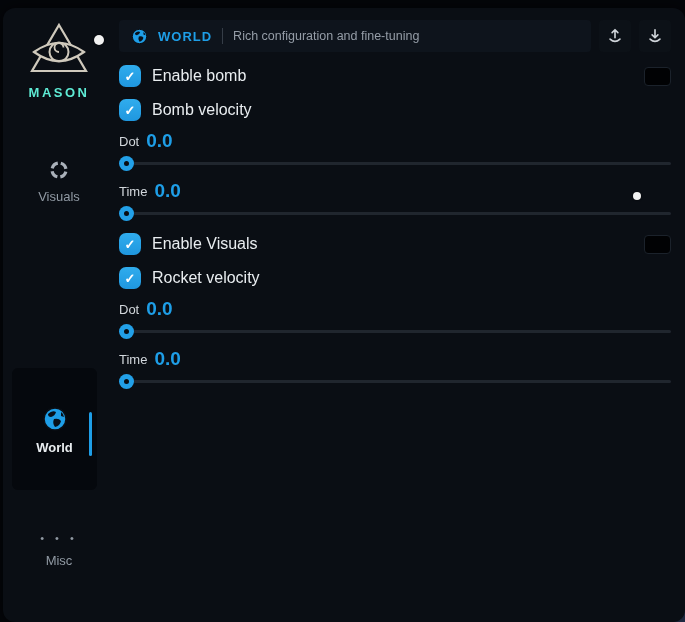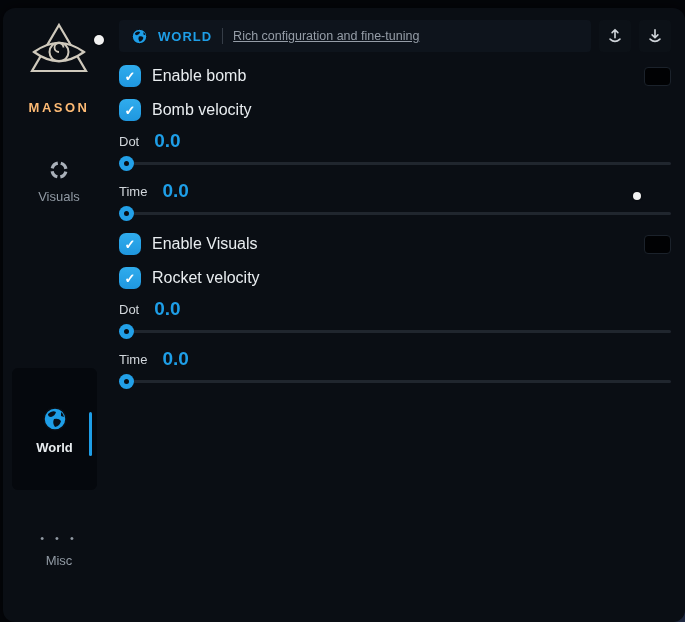--- a/index.html
+++ b/index.html
@@ -14,22 +14,22 @@
     background:linear-gradient(to bottom right, transparent 52%, #24304c 53%);
   }
   .window {
     position:absolute; left:3px; top:8px; width:682px; height:614px;
     background:#0a0e14; border-radius:12px; display:flex;
     box-shadow:0 0 18px rgba(0,0,0,.6);
   }
   
   .sidebar { width:112px; position:relative; flex:0 0 112px; }
   .logo { position:absolute; top:14px; left:0; width:112px; text-align:center; }
-  .logo-text { display:block; margin-top:20px; font-size:13px; font-weight:bold;
-    letter-spacing:2.5px; color:#fdba74; }
+  .logo-text { display:block; margin-top:5px; font-size:13px; font-weight:bold;
+    letter-spacing:2.5px; color:#5eead4; }
   .side-item { position:absolute; left:0; width:112px; text-align:center;
     color:#9099a3; font-size:13px; cursor:pointer; }
   .side-item .icon { display:block; margin:0 auto 7px; width:24px; height:24px; }
   .side-item-aimbot { top:150px; }
   .side-item-visuals { top:275px; }
   .side-item-misc { top:524px; }
   .ellipsis-glyph { display:block; font-size:11px; letter-spacing:4px;
     color:#9099a3; margin-bottom:9px; }
   .world-card {
     position:absolute; top:360px; left:9px; width:85px; height:122px;
@@ -39,32 +39,32 @@
   .world-card .icon { display:block; margin:0 auto 8px; width:26px; height:26px; }
   .world-bar { position:absolute; right:5px; top:44px; width:3px; height:44px;
     background:#1e9ee7; border-radius:2px; }
   
   .content { flex:1; padding:12px 14px 0 4px; position:relative; }
   .header-row { display:flex; gap:8px; height:32px; margin-bottom:12px; }
   .header-bar { flex:1; background:#0e141c; border-radius:4px; display:flex;
     align-items:center; padding:0 12px; gap:10px; }
   .header-title { color:#1e9ee7; font-size:13px; font-weight:bold; letter-spacing:1px; }
   .header-divider { width:1px; height:16px; background:#353d47; }
-  .header-subtitle { color:#959da7; font-size:12.5px;text-decoration:underline; }
+  .header-subtitle { color:#959da7; font-size:12.5px; }
   .icon-btn { width:32px; height:32px; background:#0c1117; border-radius:4px;
     display:flex; align-items:center; justify-content:center; cursor:pointer; }
   .cb-row { display:flex; align-items:center; gap:11px; height:24px; margin-bottom:10px; }
   .checkbox { width:22px; height:22px; border-radius:7px;
     background:linear-gradient(180deg,#30aced,#1f97df);
     display:flex; align-items:center; justify-content:center;
     color:#fff; font-size:13px; font-weight:bold; cursor:pointer; }
   .cb-label { color:#e9edf0; font-size:16px; }
   .swatch { margin-left:auto; width:27px; height:19px; border-radius:4px;
     background:#010204; border:1px solid #1b222b; cursor:pointer; }
-  .slider-label-row { display:flex; gap:15px; height:18px; margin-bottom:6px;
+  .slider-label-row { display:flex; gap:7px; height:18px; margin-bottom:6px;
     align-items:center; }
   .slider-name { color:#d2d7dc; font-size:13px; }
   .slider-value { color:#1e9ee7; font-size:19px; font-weight:bold; }
   .slider-track-area { position:relative; height:15px; margin-bottom:11px; }
   .track { position:absolute; left:0; right:0; top:6px; height:3px;
     background:#20262e; border-radius:2px; cursor:pointer; }
   .thumb { position:absolute; left:0; top:0; width:15px; height:15px;
     border-radius:50%; background:#22a0e8; cursor:grab;
     display:flex; align-items:center; justify-content:center; }
   .thumb-inner { width:5px; height:5px; border-radius:50%; background:#0a0e14; }

